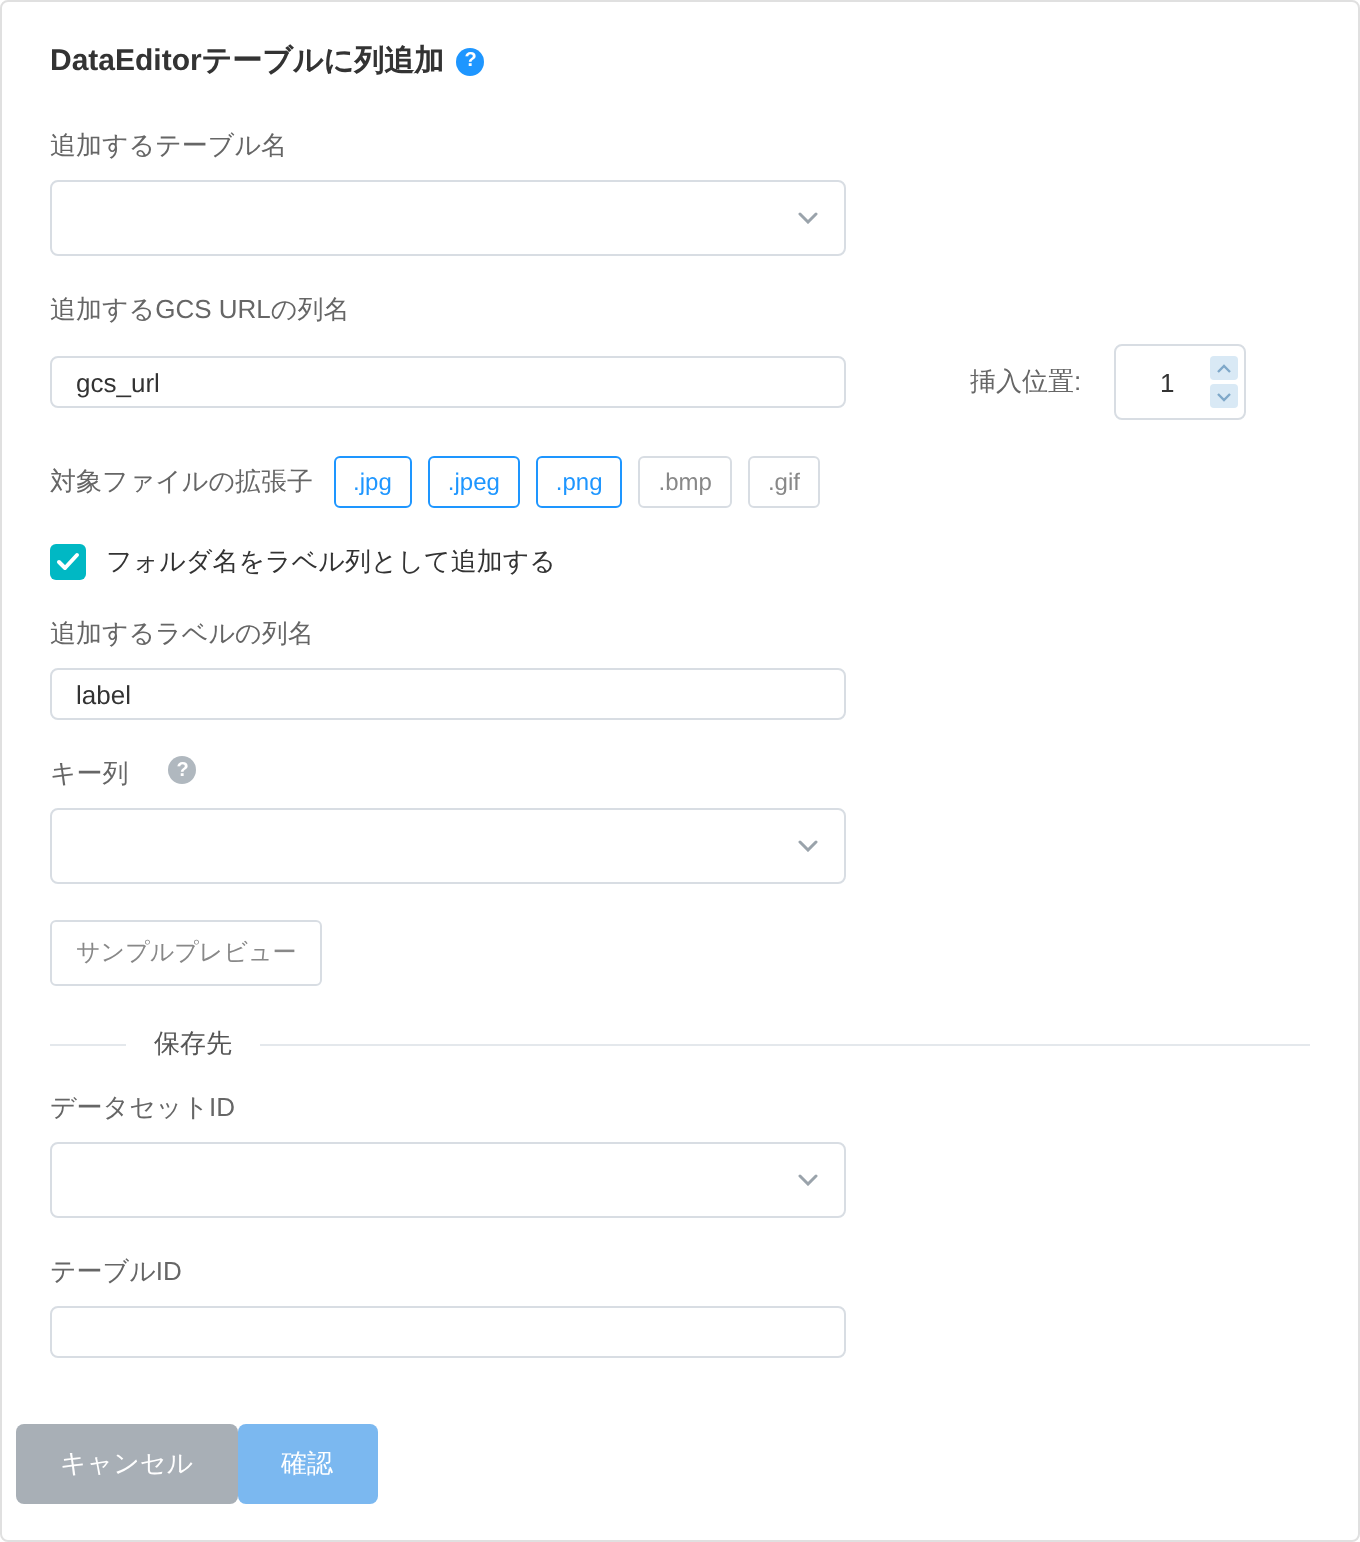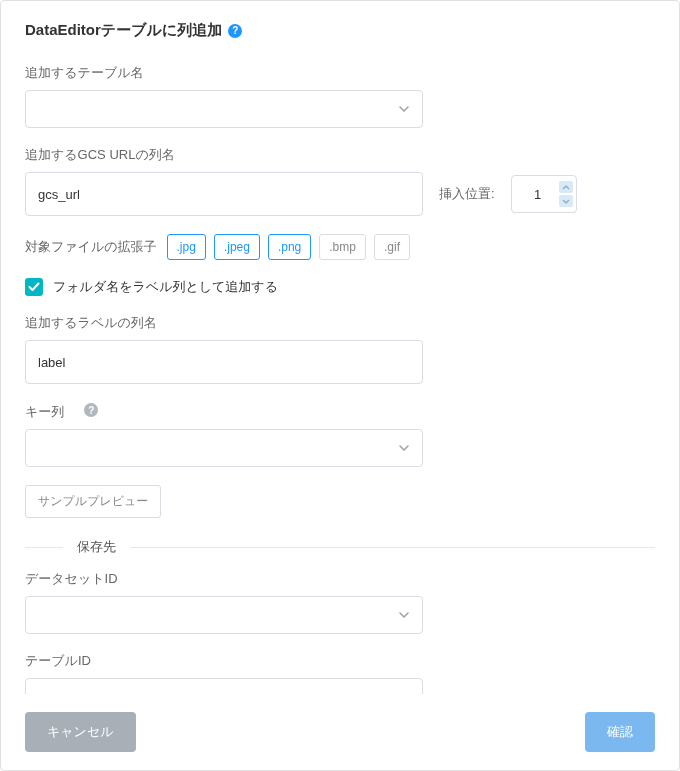--- a/index.html
+++ b/index.html
@@ -97,37 +97,38 @@
       right: 14px;
       top: 50%;
       transform: translateY(-50%);
       pointer-events: none;
     }
     .select-caret svg {
       display: block;
     }
     .text-input {
       width: 398px;
-      height: 44px;
+      height: 26px;
       padding: 0 12px;
       border: 1px solid #d8dde3;
       border-radius: 4px;
       background: #fff;
       font-size: 13px;
       color: #333;
       font-family: inherit;
     }
     .row-inline {
       display: flex;
       align-items: center;
       gap: 16px;
     }
     .insert-pos-label {
       font-size: 13px;
       color: #666;
+      margin-left: 46px;
     }
     .number-input-wrap {
       position: relative;
       display: inline-flex;
       align-items: center;
     }
     .number-input {
       width: 66px;
       height: 38px;
       padding: 0 20px 0 8px;
@@ -236,23 +237,22 @@
     }
     .divider-line.right {
       flex: 1;
     }
     .divider-label {
       font-size: 13px;
       color: #555;
       padding: 0 14px;
     }
     .dialog-footer {
-      padding: 18px 24px;
-      display: flex;
-      justify-content: space-between;
+      padding: 18px 7px;
+      display: flex;
       align-items: center;
     }
     .btn {
       border: none;
       border-radius: 4px;
       padding: 11px 22px;
       font-size: 13px;
       cursor: pointer;
       font-family: inherit;
       color: #fff;

